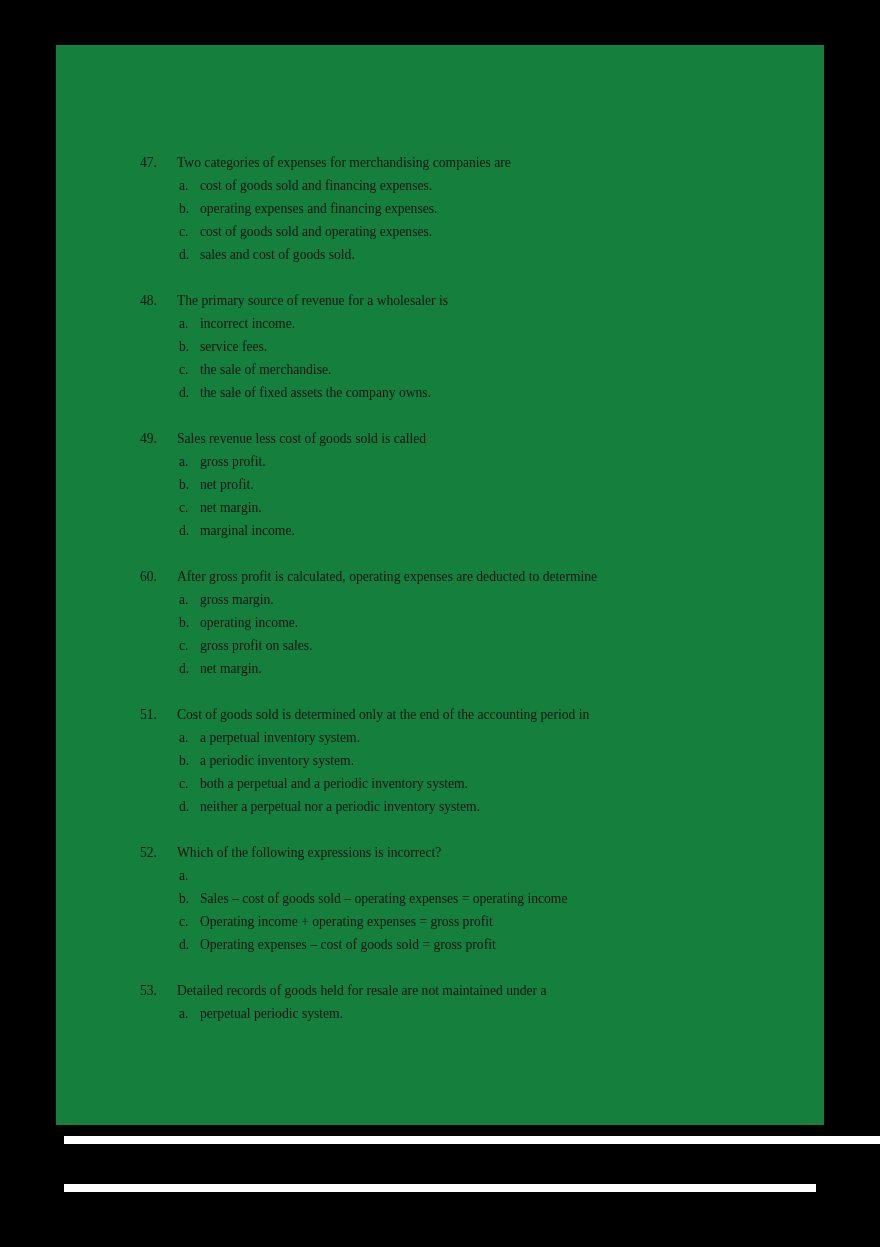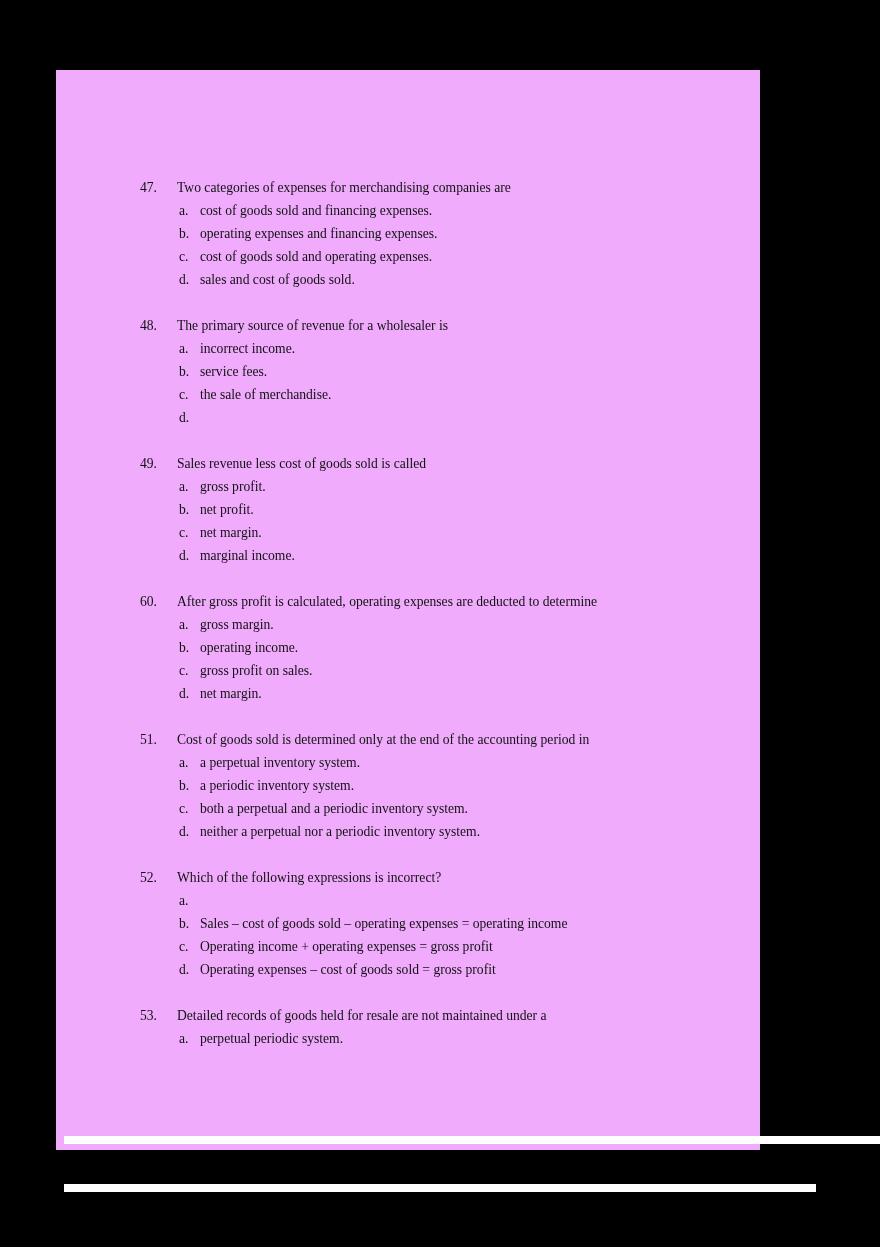--- a/index.html
+++ b/index.html
@@ -6,23 +6,23 @@
     body {
       width: 880px; height: 1247px;
       background: #000000;
       position: relative;
       overflow: hidden;
       font-family: "Liberation Serif", "DejaVu Serif", serif;
       color: #111111;
     }
     .page {
       position: absolute;
-      left: 56px; top: 70px;
-      width: 704px; height: 1080px;
-      background: #f0abfc;
+      left: 56px; top: 45px;
+      width: 768px; height: 1080px;
+      background: #15803d;
     }
     .under-strip {
       position: absolute;
       left: 64px; top: 1136px;
       width: 816px; height: 8px;
       background: #ffffff;
     }
     .bottom-bar {
       position: absolute;
       left: 64px; top: 1184px;
@@ -83,20 +83,21 @@
     <div class="opt-row">
       <span class="opt-letter">b.</span>
       <span class="opt-text">service fees.</span>
     </div>
     <div class="opt-row">
       <span class="opt-letter">c.</span>
       <span class="opt-text">the sale of merchandise.</span>
     </div>
     <div class="opt-row">
       <span class="opt-letter">d.</span>
+      <span class="opt-text">the sale of fixed assets the company owns.</span>
     </div>
   </div>
 
   <div class="question" style="top:382px;">
     <div class="q-row">
       <span class="q-num">49.</span>
       <span class="q-text">Sales revenue less cost of goods sold is called</span>
     </div>
     <div class="opt-row">
       <span class="opt-letter">a.</span>

